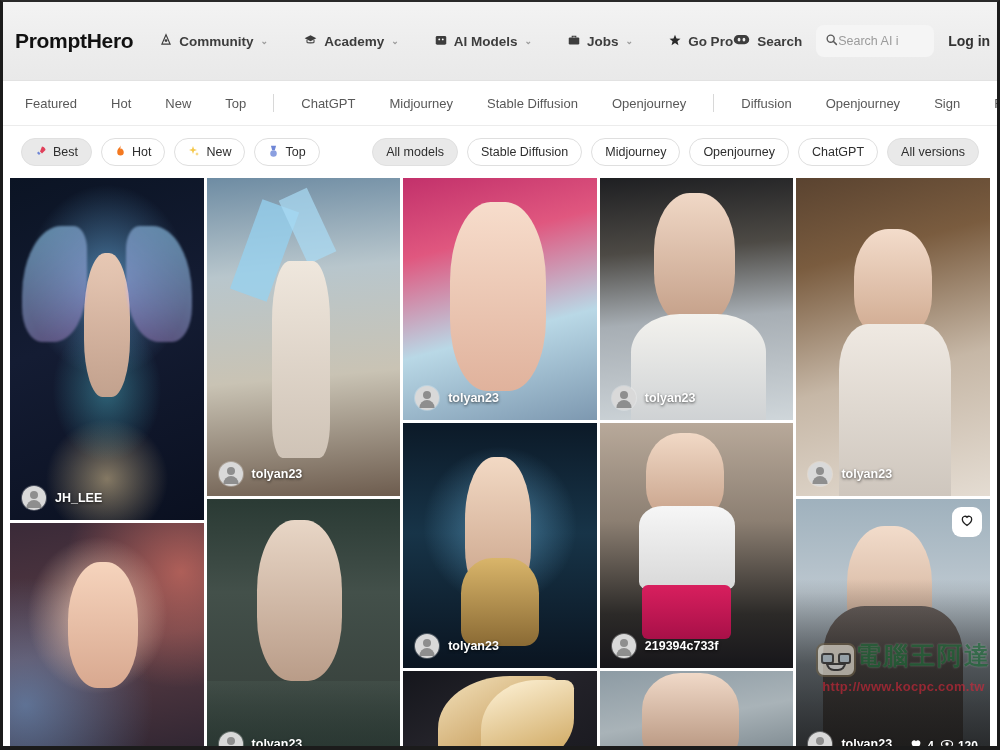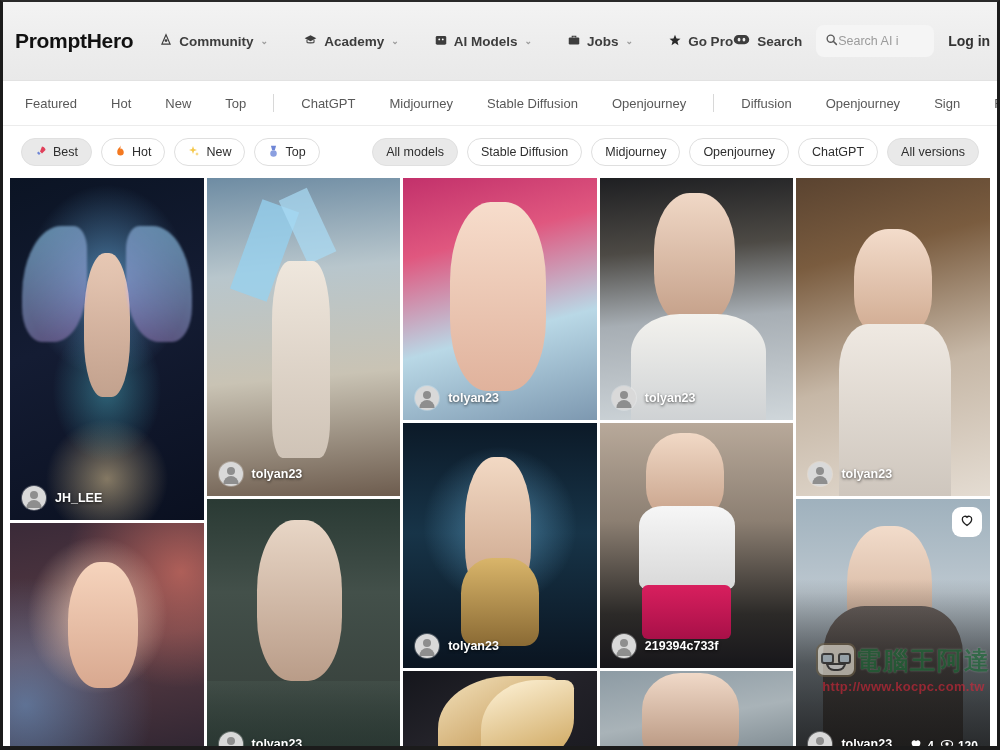--- a/index.html
+++ b/index.html
@@ -159,21 +159,21 @@
   }
   .stats .s { display: flex; align-items: center; gap: 4px; }
   .stats svg { width: 14px; height: 14px; }
 
   
   .watermark {
     position: absolute; right: 6px; bottom: 52px; z-index: 20;
     display: flex; flex-direction: column; align-items: center;
     opacity: .62; pointer-events: none;
   }
-  .wm-row { display: flex; align-items: center; }
+  .wm-row { display: flex; }
   .wm-face {
     width: 40px; height: 34px; border-radius: 8px;
     background: #f6f0e2; border: 2px solid #6d6048; position: relative;
   }
   .wm-face .g1, .wm-face .g2 {
     position: absolute; top: 8px; width: 13px; height: 11px;
     border: 2px solid #3a3a3a; border-radius: 3px; background: #cfe3ef;
   }
   .wm-face .g1 { left: 3px; } .wm-face .g2 { right: 3px; }
   .wm-face .mouth {

